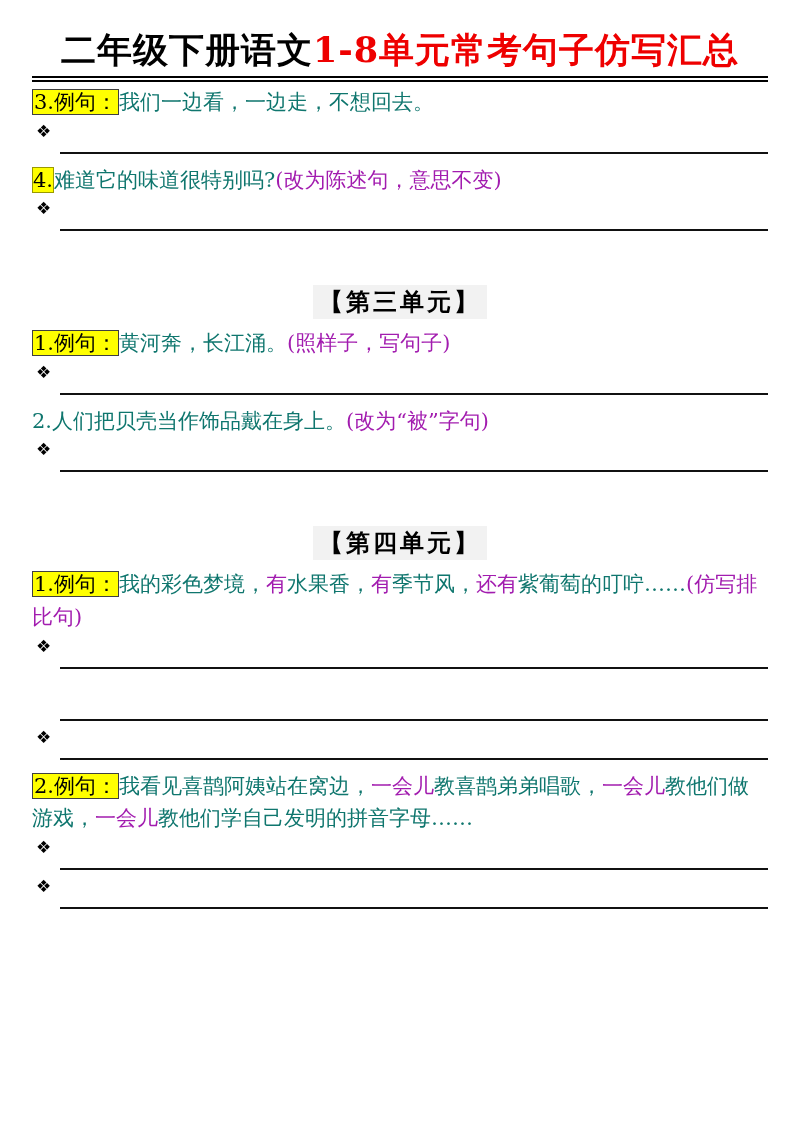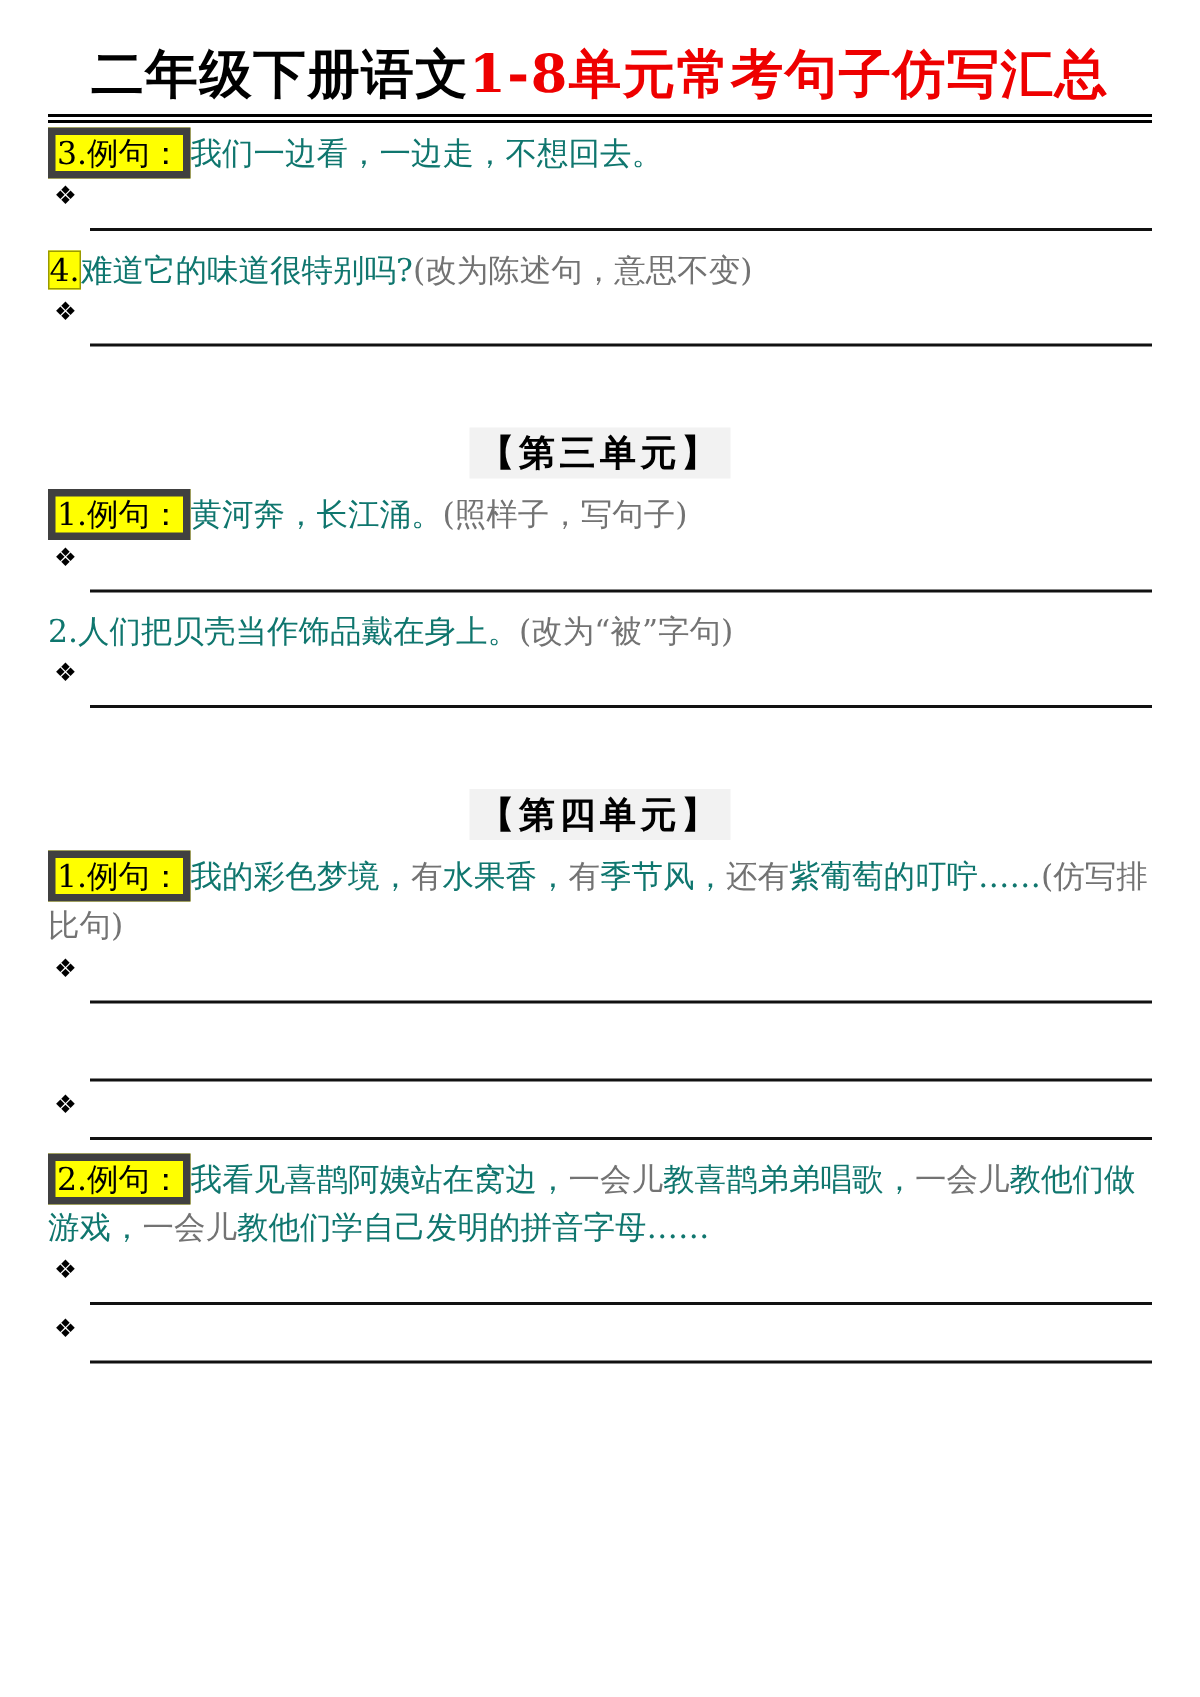--- a/index.html
+++ b/index.html
@@ -69,29 +69,29 @@
   
   .q-row {
     font-size: 21px;
     line-height: 1.55;
     color: #000;
     margin: 4px 0 2px 0;
     text-align: left;
   }
   .q-row .hl {
     background: #ffff00;
-    border: 5px solid #404040;
+    border: 1px solid #404040;
     padding: 0 1px;
   }
   .q-row .hl-num {
     background: #ffff00;
     border: 1px solid #9a9a00;
     padding: 0 0px;
   }
-  .q-row .red { color: #737373; }
+  .q-row .red { color: #a21caf; }
   .q-row .plain { color: #0f766e; }
 
   
   .ans {
     position: relative;
     height: 39px;
   }
   .ans .bullet {
     position: absolute;
     left: 4px;

